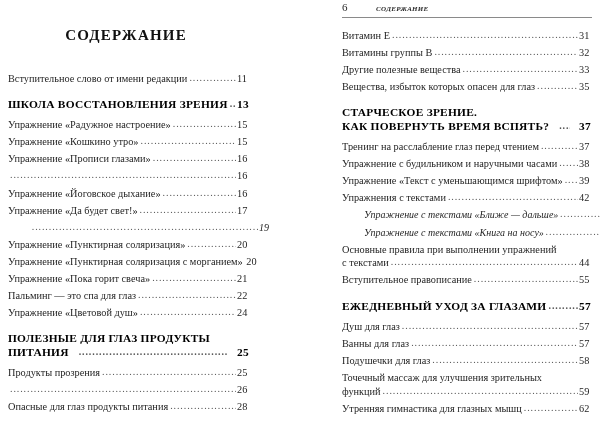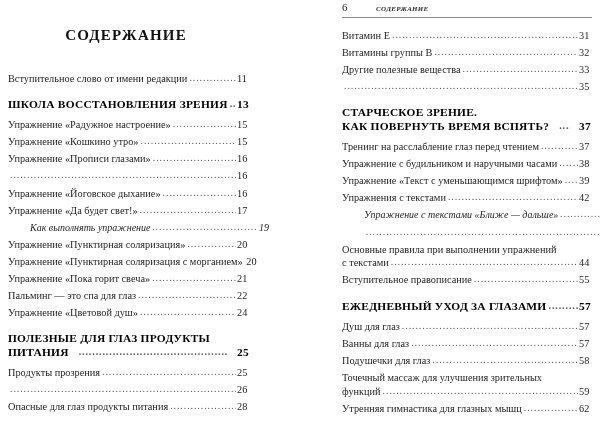--- a/index.html
+++ b/index.html
@@ -178,21 +178,20 @@
           <span class="label">Упражнение «Йоговское дыхание»</span>
           <span class="leader">...................................................................................................................</span>
           <span class="page-num">16</span>
         </div>
         <div class="entry ">
           <span class="label">Упражнение «Да будет свет!»</span>
           <span class="leader">...................................................................................................................</span>
           <span class="page-num">17</span>
         </div>
         <div class="entry sub ">
-          <span class="label">Как выполнять упражнение</span>
           <span class="leader">...................................................................................................................</span>
           <span class="page-num">19</span>
         </div>
         <div class="entry ">
           <span class="label">Упражнение «Пунктирная соляризация»</span>
           <span class="leader">...................................................................................................................</span>
           <span class="page-num">20</span>
         </div>
         <div class="entry ">
           <span class="label">Упражнение «Пунктирная соляризация с морганием»</span>
@@ -258,20 +257,21 @@
           <span class="label">Витамины группы В</span>
           <span class="leader">...................................................................................................................</span>
           <span class="page-num">32</span>
         </div>
         <div class="entry ">
           <span class="label">Другие полезные вещества</span>
           <span class="leader">...................................................................................................................</span>
           <span class="page-num">33</span>
         </div>
         <div class="entry ">
+          <span class="label">Вещества, избыток которых опасен для глаз</span>
           <span class="leader">...................................................................................................................</span>
           <span class="page-num">35</span>
         </div>
         <div class="entry section wrap-first">
           <span class="label">СТАРЧЕСКОЕ ЗРЕНИЕ.</span>
         </div>
         <div class="entry section wrap-second">
           <span class="label">КАК ПОВЕРНУТЬ ВРЕМЯ ВСПЯТЬ?</span>
           <span class="leader">...................................................................................................................</span>
           <span class="page-num">37</span>
@@ -294,20 +294,21 @@
         <div class="entry ">
           <span class="label">Упражнения с текстами</span>
           <span class="leader">...................................................................................................................</span>
           <span class="page-num">42</span>
         </div>
         <div class="entry sub ">
           <span class="label">Упражнение с текстами «Ближе — дальше»</span>
           <span class="leader">...................................................................................................................</span>
         </div>
         <div class="entry sub ">
+          <span class="label">Упражнение с текстами «Книга на носу»</span>
           <span class="leader">...................................................................................................................</span>
         </div>
         <div class="entry wrap-first">
           <span class="label">Основные правила при выполнении упражнений</span>
         </div>
         <div class="entry wrap-second">
           <span class="label">с текстами</span>
           <span class="leader">...................................................................................................................</span>
           <span class="page-num">44</span>
         </div>

